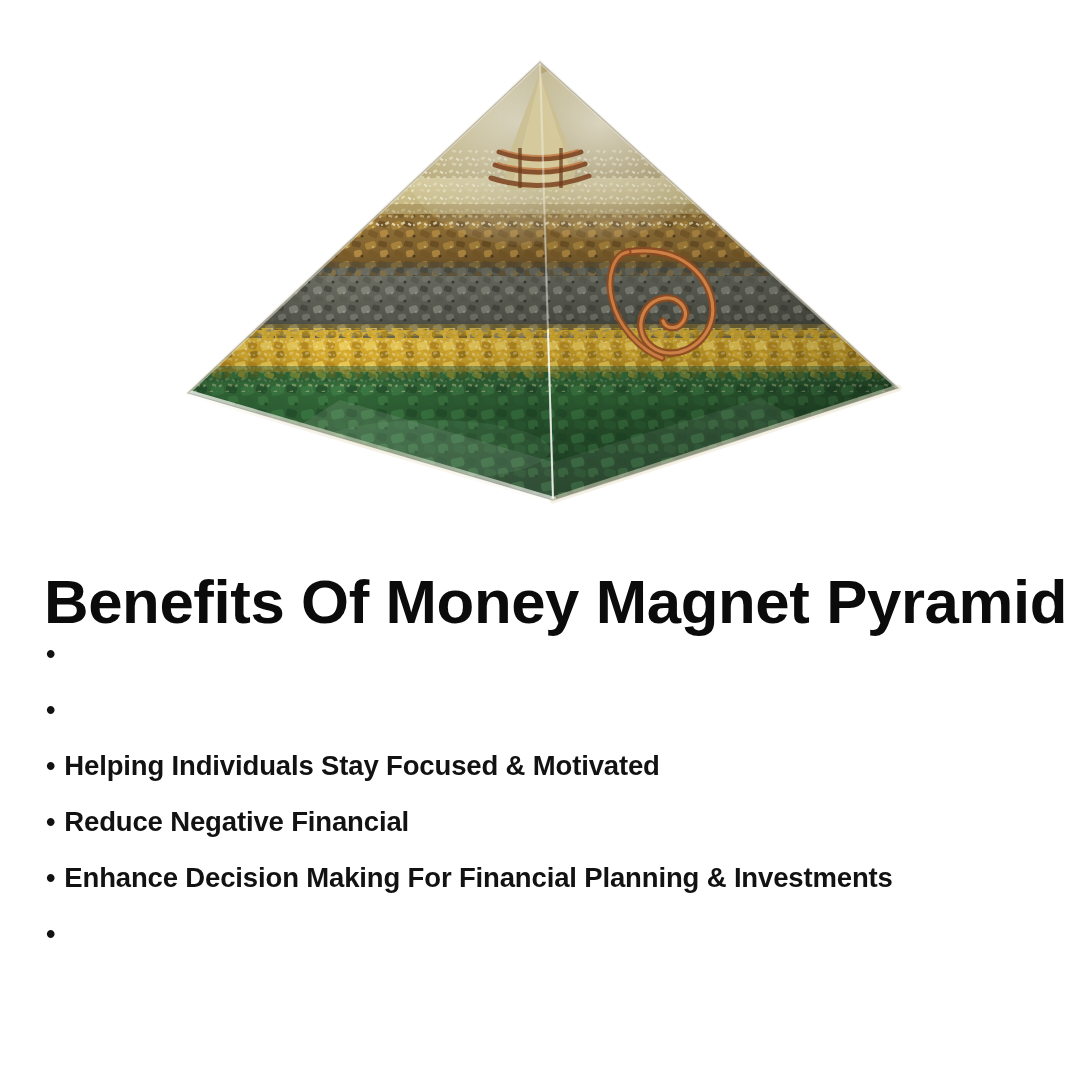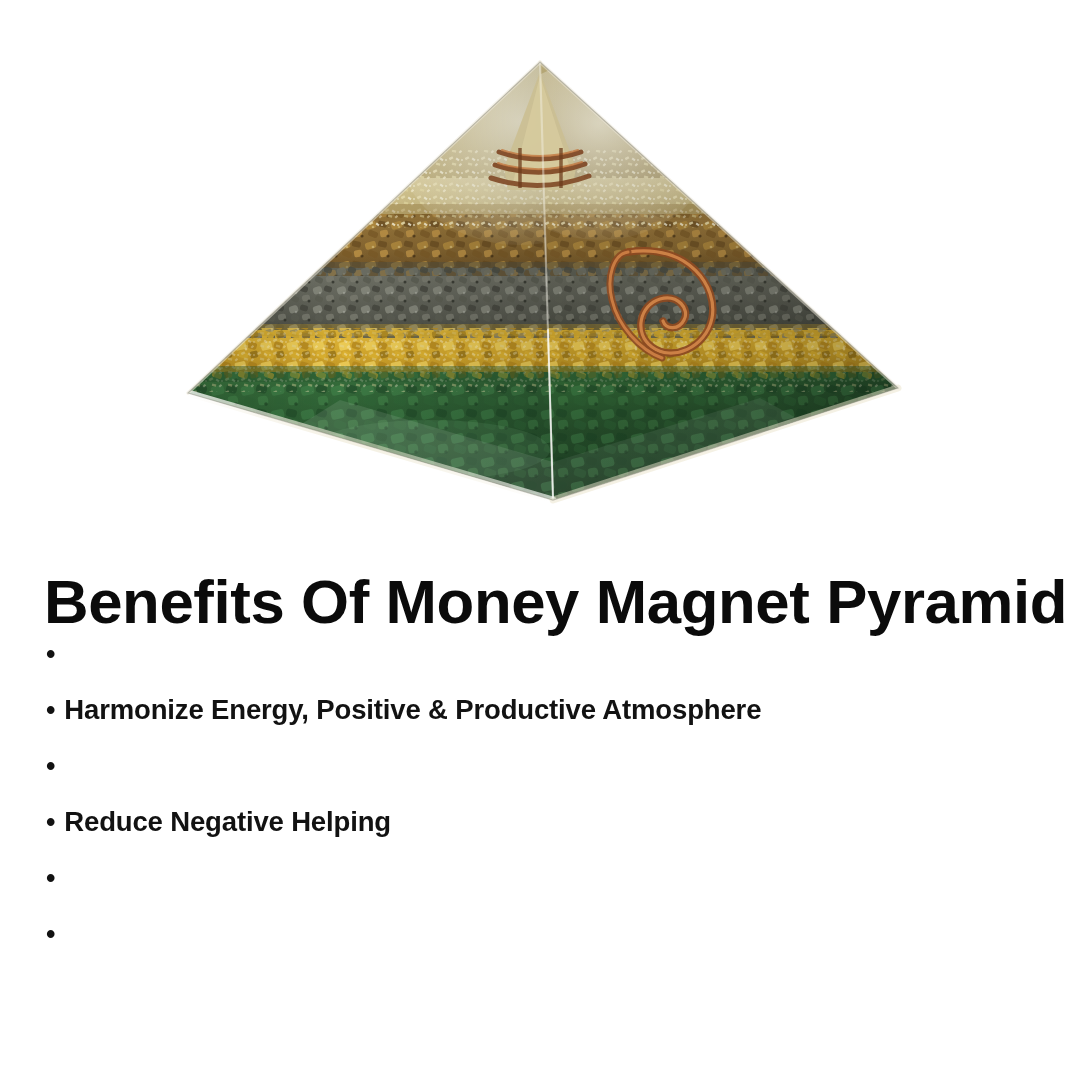--- a/index.html
+++ b/index.html
@@ -342,28 +342,29 @@
 </div>
 
 <h1 id="page-title">Benefits Of Money Magnet Pyramid</h1>
 
 <ul id="benefits-list">
   <li>
     <span class="bullet-dot">•</span>
   </li>
   <li>
     <span class="bullet-dot">•</span>
-    <span class="bullet-text">Harmonize Energy, Positive &amp; Productive Atmosphere</span>
-  </li>
-  <li>
-    <span class="bullet-dot">•</span>
-  </li>
-  <li>
-    <span class="bullet-dot">•</span>
-    <span class="bullet-text">Reduce Negative Helping</span>
-  </li>
-  <li>
-    <span class="bullet-dot">•</span>
+  </li>
+  <li>
+    <span class="bullet-dot">•</span>
+    <span class="bullet-text">Helping Individuals Stay Focused &amp; Motivated</span>
+  </li>
+  <li>
+    <span class="bullet-dot">•</span>
+    <span class="bullet-text">Reduce Negative Financial</span>
+  </li>
+  <li>
+    <span class="bullet-dot">•</span>
+    <span class="bullet-text">Enhance Decision Making For Financial Planning &amp; Investments</span>
   </li>
   <li>
     <span class="bullet-dot">•</span>
   </li>
 </ul>
 
 </body></html>

